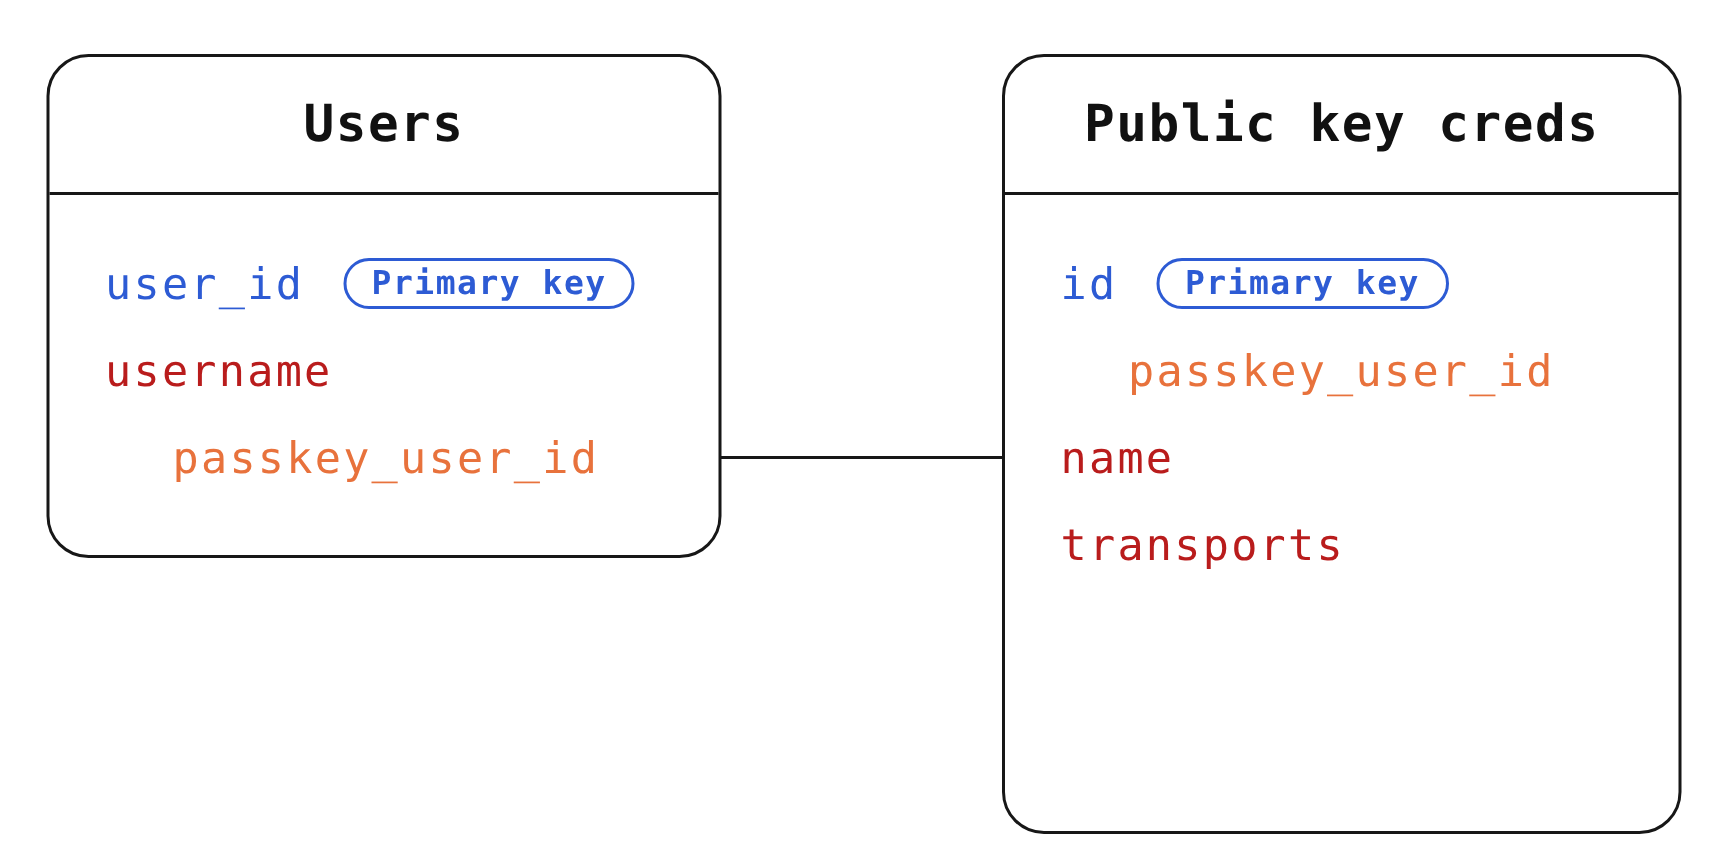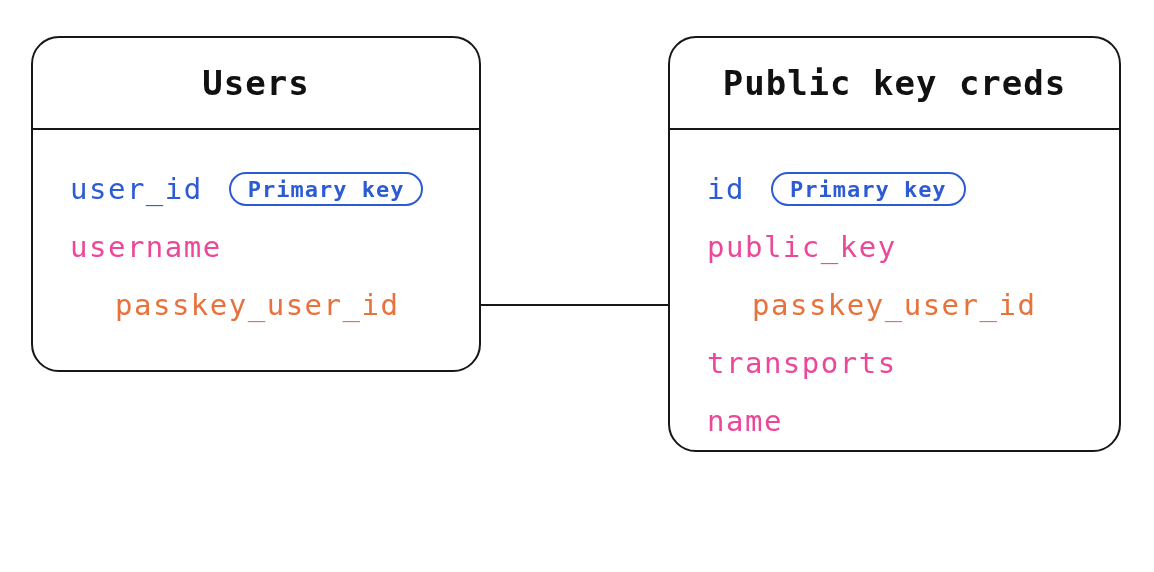--- a/index.html
+++ b/index.html
@@ -31,21 +31,21 @@
   #table-users {
     left: 31px;
     top: 36px;
     width: 450px;
     height: 336px;
   }
   #table-public-key-creds {
     left: 668px;
     top: 36px;
     width: 453px;
-    height: 416px;
+    height: 520px;
   }
   .table-header {
     height: 92px;
     border-bottom: 2px solid var(--ink);
     display: flex;
     align-items: center;
     justify-content: center;
   }
   .table-title {
     font-weight: 700;
@@ -60,21 +60,21 @@
   .field-row {
     height: 58px;
     display: flex;
     align-items: center;
     gap: 26px;
     white-space: nowrap;
   }
   .field-name {
     font-size: 29px;
     letter-spacing: 1.5px;
-    color: #ec4899;
+    color: #b91c1c;
   }
   .field-name.blue { color: var(--blue); }
   .field-name.orange { color: var(--orange); margin-left: 45px; }
   .badge {
     display: inline-flex;
     align-items: center;
     height: 34px;
     padding: 0 17px;
     border: 2px solid var(--blue);
     border-radius: 18px;
@@ -122,27 +122,24 @@
   <div class="table-box" id="table-public-key-creds">
     <div class="table-header">
       <span class="table-title">Public key creds</span>
     </div>
     <div class="fields">
         <div class="field-row">
           <span class="field-name blue">id</span>
           <span class="badge">Primary key</span>
         </div>
         <div class="field-row">
-          <span class="field-name default">public_key</span>
-        </div>
-        <div class="field-row">
           <span class="field-name orange">passkey_user_id</span>
         </div>
         <div class="field-row">
-          <span class="field-name default">transports</span>
+          <span class="field-name default">name</span>
         </div>
         <div class="field-row">
-          <span class="field-name default">name</span>
+          <span class="field-name default">transports</span>
         </div>
       </div>
   </div>
 
 </div>
 
 </body></html>

